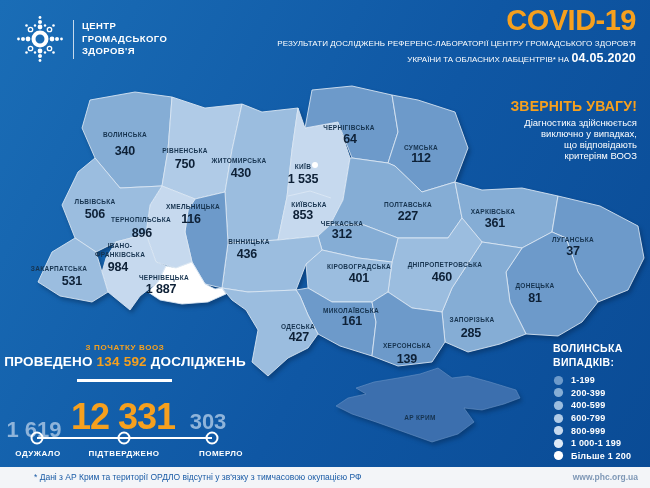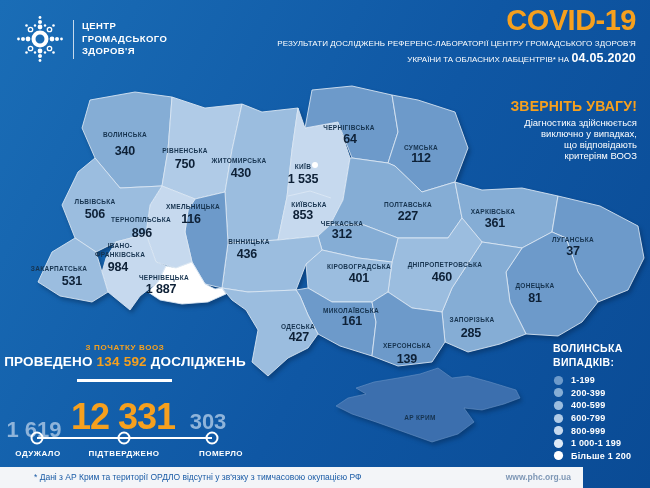--- a/index.html
+++ b/index.html
@@ -42,21 +42,21 @@
   .tl-dot{width:9px;height:9px;border:2.2px solid #fff;border-radius:50%;background:transparent;transform:translate(-50%,-50%);}
   .tl-label{transform:translateX(-50%);color:#fff;font-size:8px;font-weight:700;letter-spacing:.5px;white-space:nowrap;}
   
   .legend{left:553px;top:342px;}
   .legend-title{color:#fff;font-weight:800;font-size:10.5px;line-height:13.5px;letter-spacing:.3px;}
   .lrow{display:flex;align-items:center;height:12.6px;margin-top:0;}
   .lrows{margin-top:5px;}
   .ldot{flex:0 0 auto;margin-right:7px;}
   .llab{color:#fff;font-size:9px;font-weight:700;letter-spacing:.2px;white-space:nowrap;}
   
-  .footer{left:0;bottom:0;width:583px;height:21px;background:#f3f5f8;}
+  .footer{left:0;bottom:0;width:650px;height:21px;background:#f3f5f8;}
   .footer-note{position:absolute;left:34px;top:5px;color:#1b5ca6;font-size:8.5px;font-weight:500;}
   .footer-site{position:absolute;right:12px;top:5px;color:#7f98b6;font-size:8.5px;font-weight:700;}
 </style>
 </head>
 <body>
 
 <div class="stage">
 
   <svg class="map abs" width="650" height="488" viewBox="0 0 650 488">
     <g class="shadowed">

